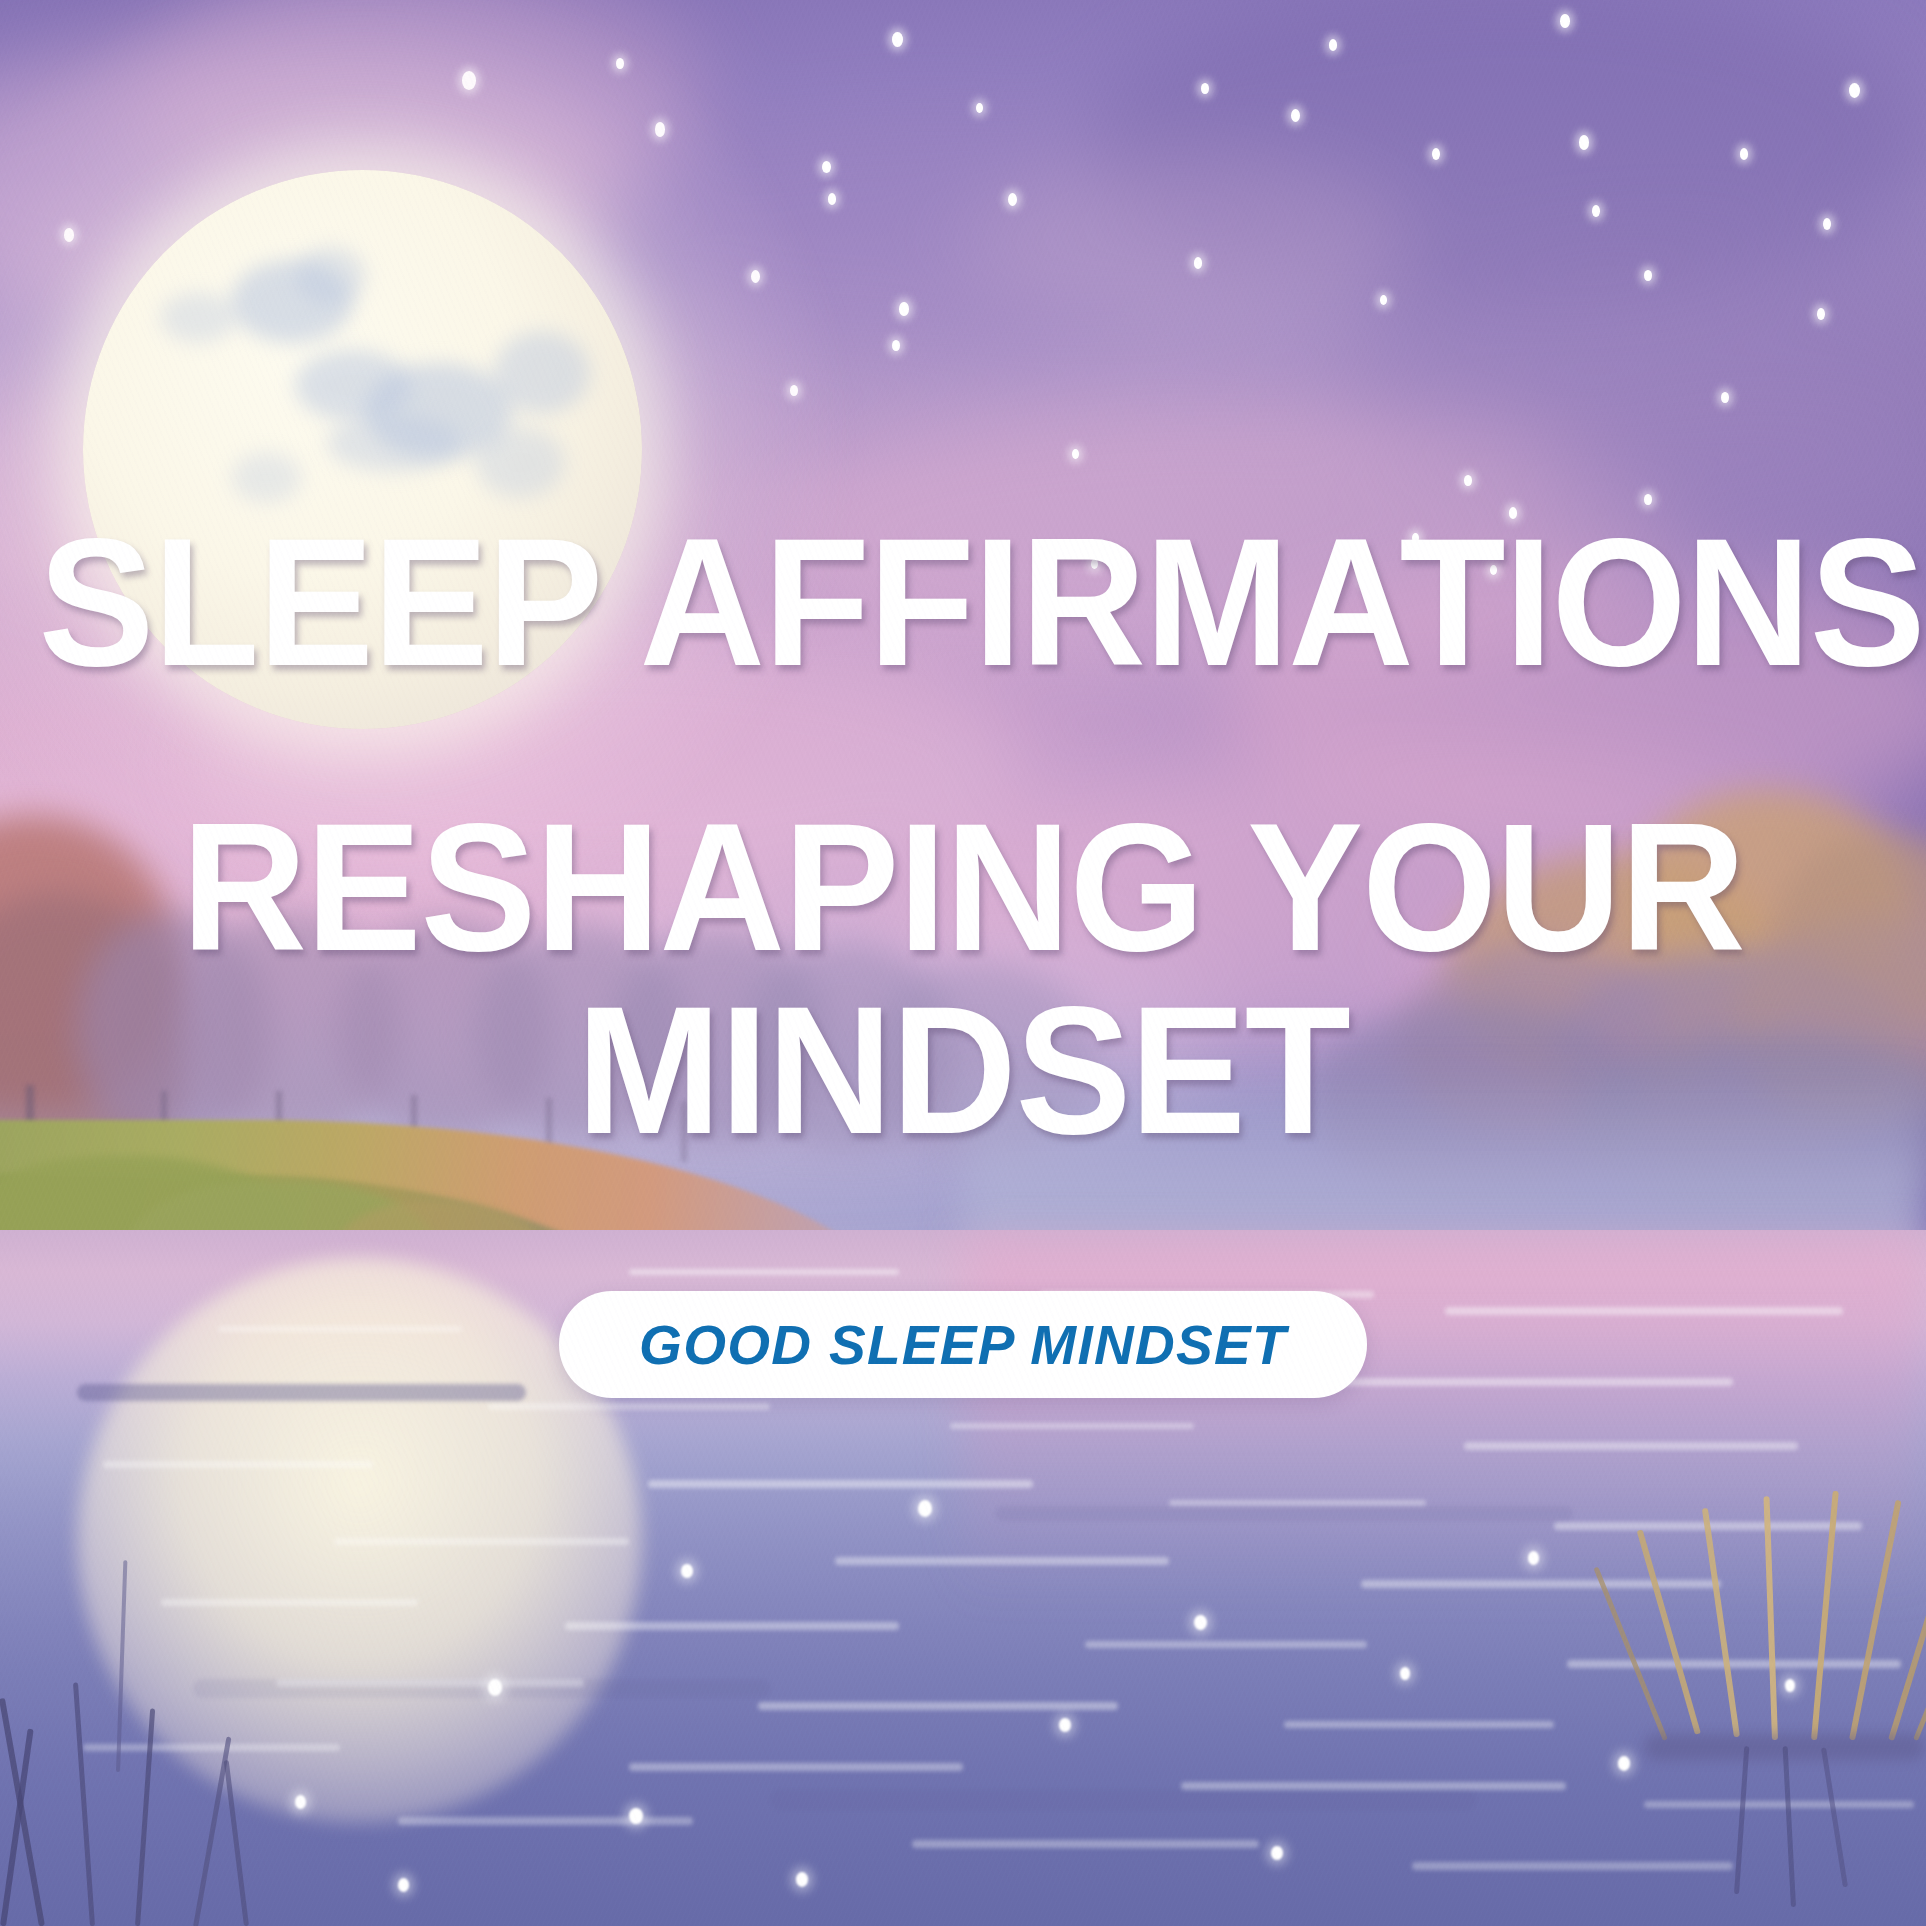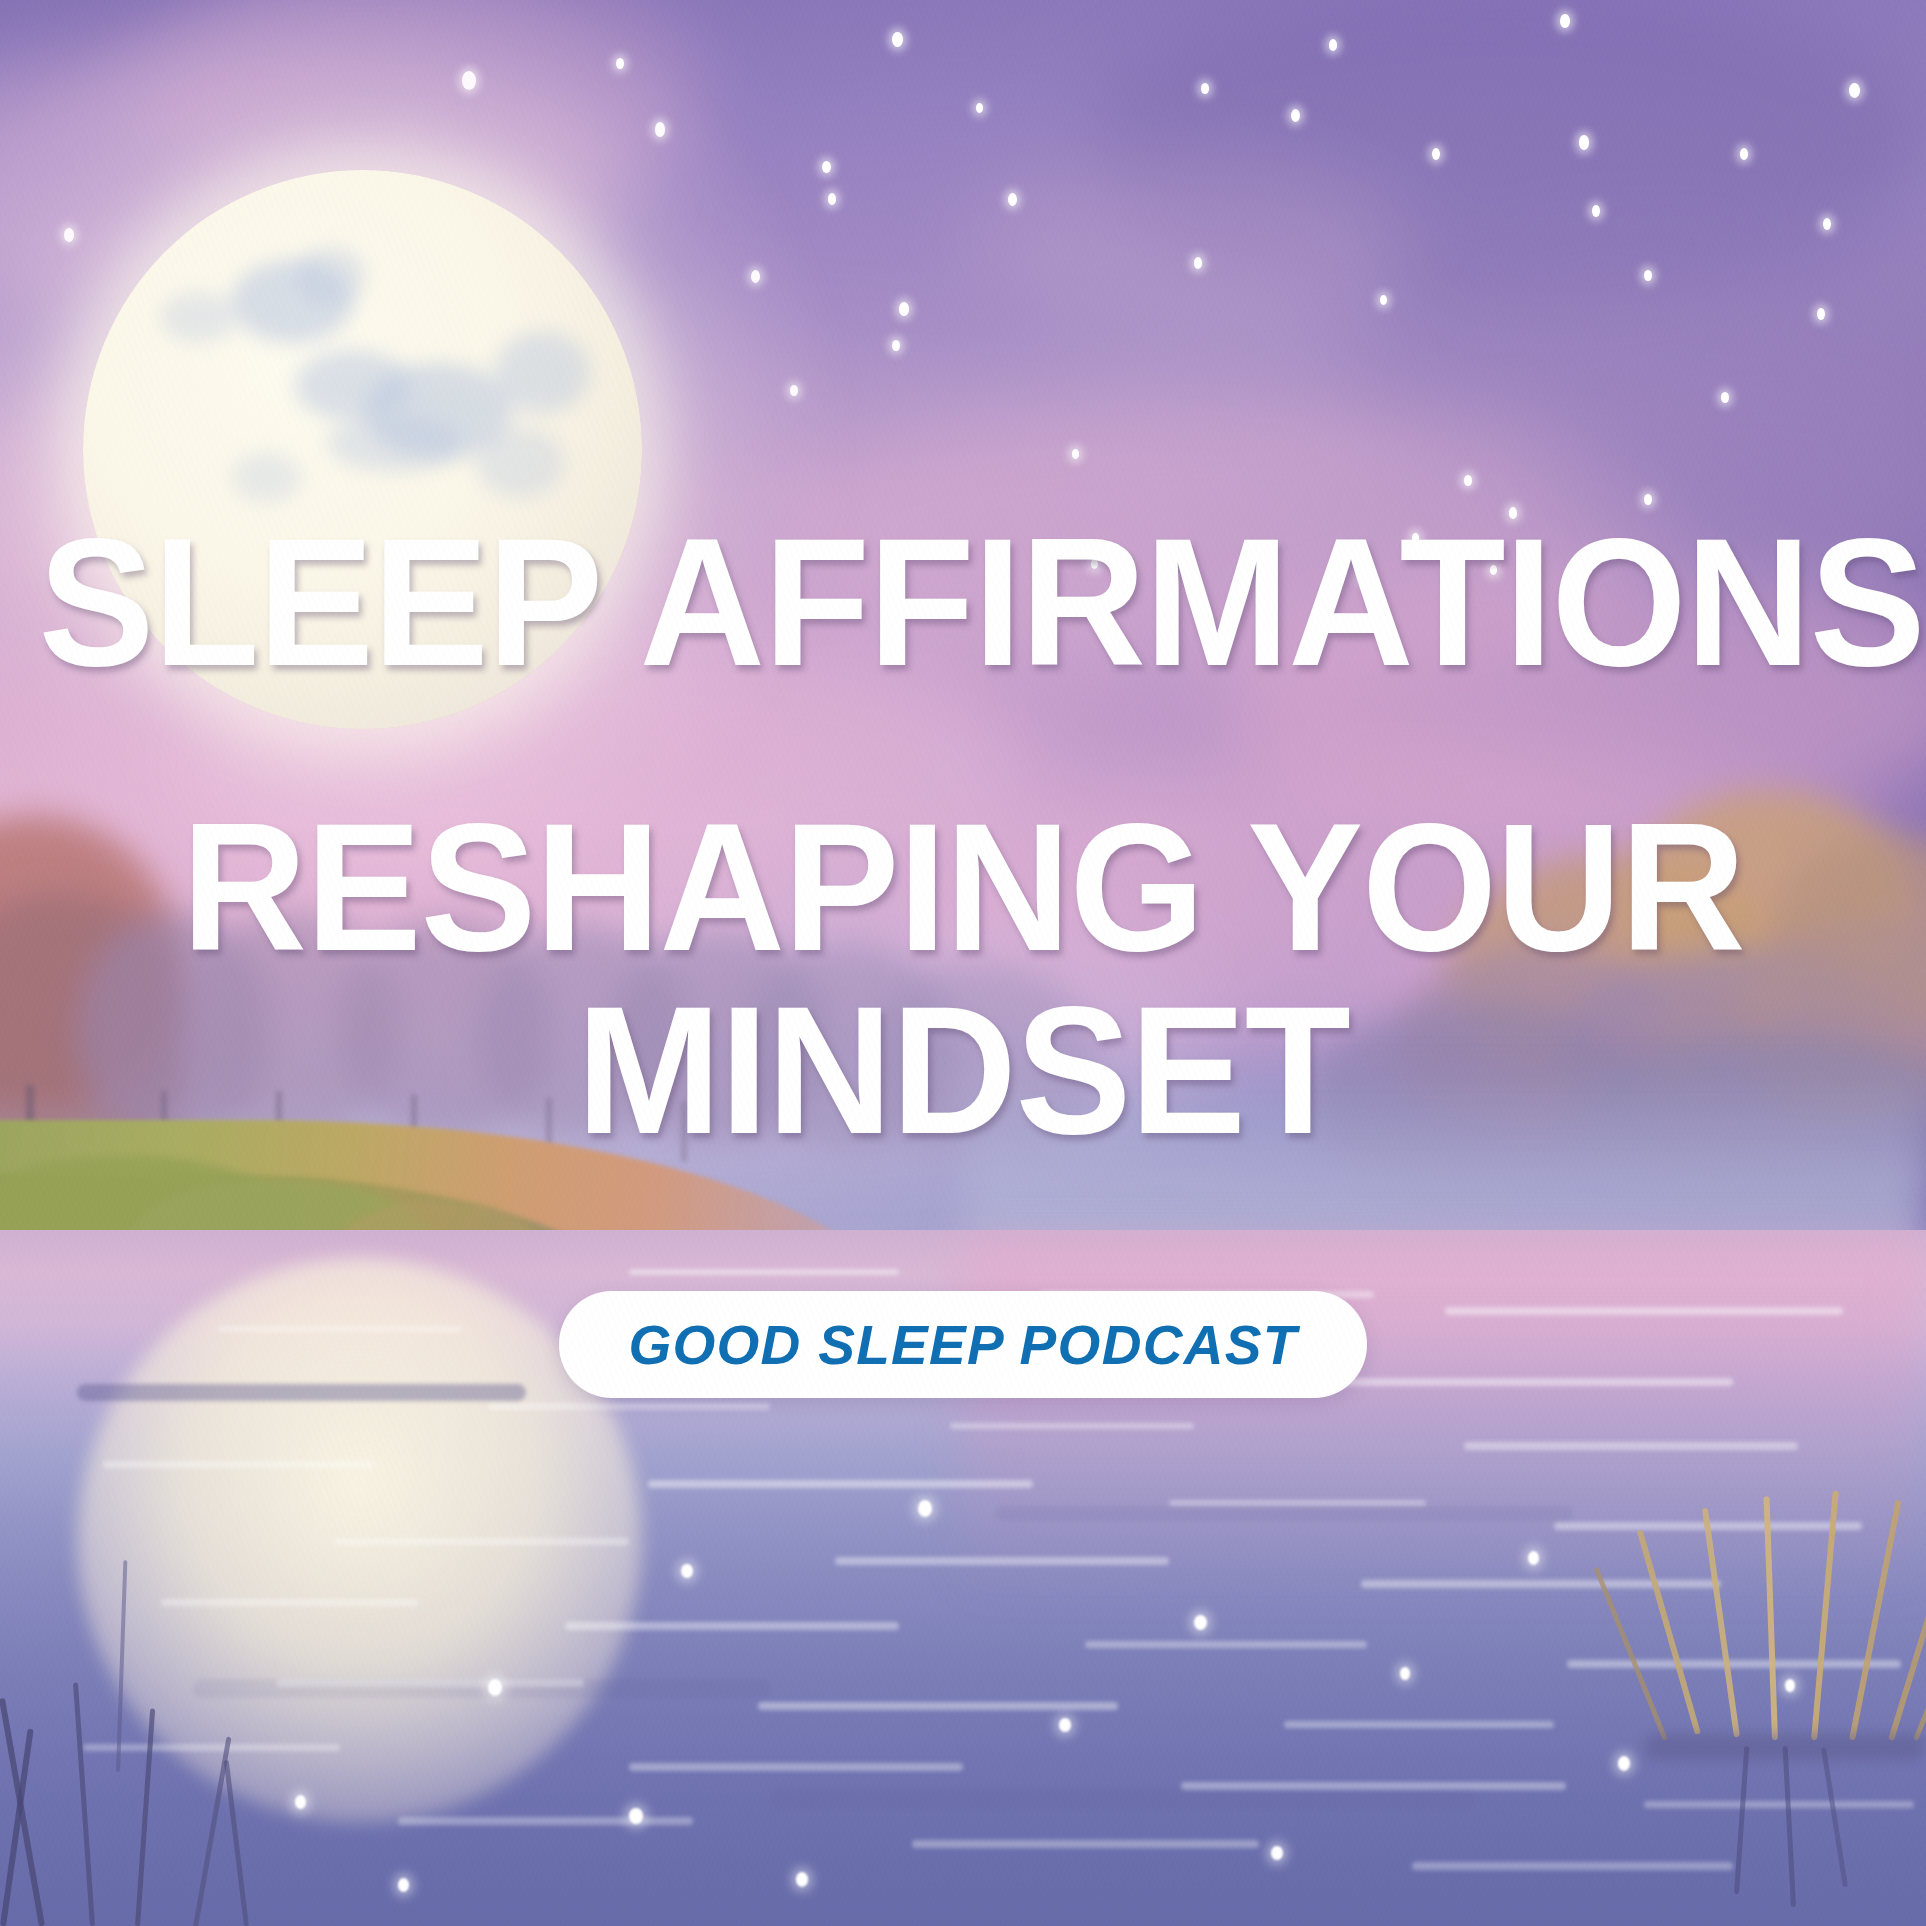--- a/index.html
+++ b/index.html
@@ -399,18 +399,18 @@
     <div class="reed" style="left:116px;top:1560px;width:3.9px;height:212px;background:#5a5889;opacity:.50;transform:rotate(2deg)"></div>
   </div>
 
   <div id="titleWrap">
     <span class="tline" id="tl1">SLEEP AFFIRMATIONS:</span>
     <span class="tline" id="tl2">RESHAPING YOUR</span>
     <span class="tline" id="tl3">MINDSET</span>
   </div>
 
   <div id="badge">
-    <span id="badgeText">GOOD SLEEP PODCAST</span>
+    <span id="badgeText">GOOD SLEEP MINDSET</span>
   </div>
 
   <div id="grain"></div>
 </div>
 
 
 </body></html>

